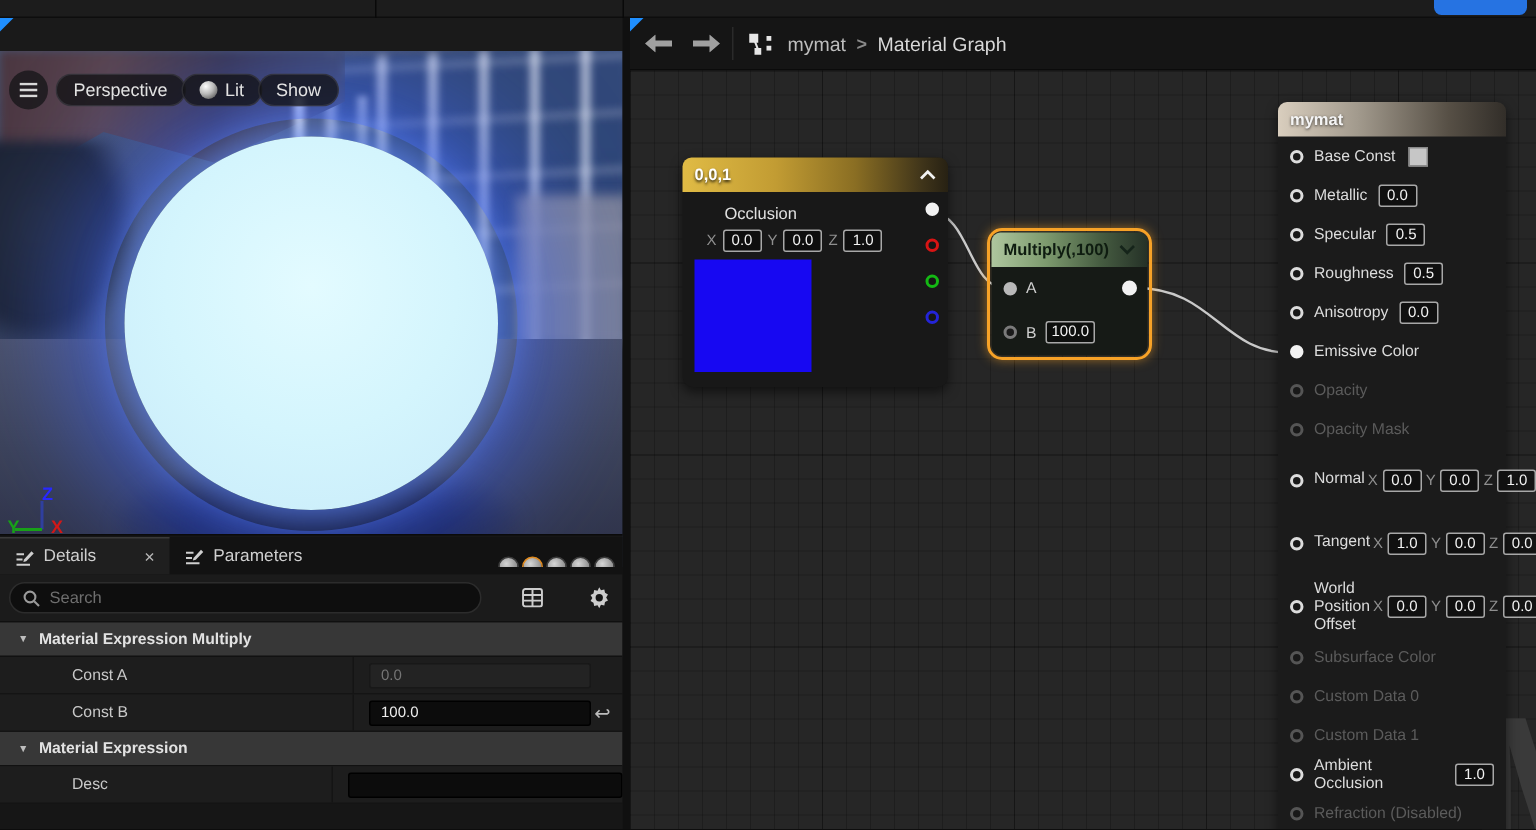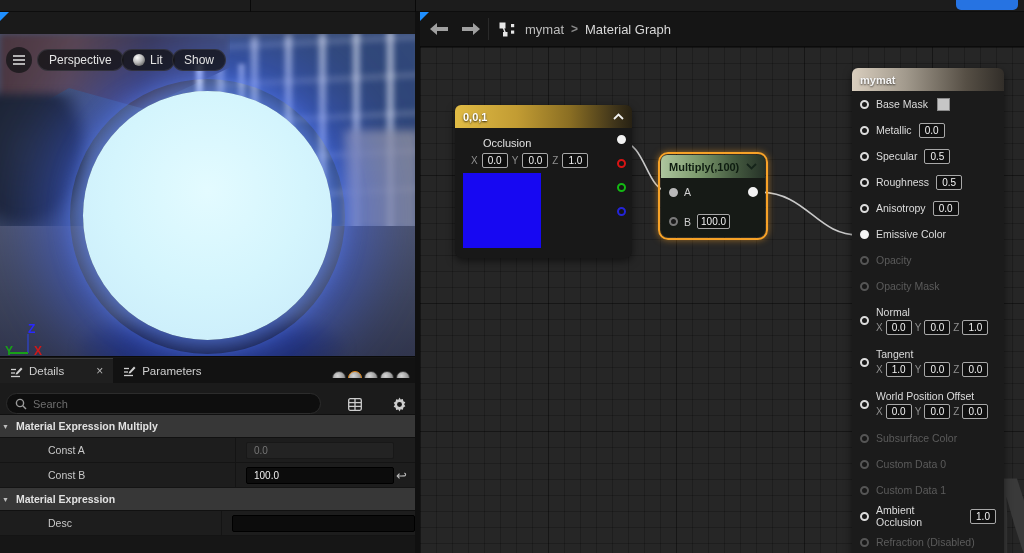--- a/index.html
+++ b/index.html
@@ -54,24 +54,24 @@
   .gizmo .yline { position:absolute; left:6px; top:30px; width:18px; height:2px; background:#18a018; }
   .shape-btns { position:absolute; right:5px; top:337px; display:flex; gap:2px; z-index:5; }
   .shape-btn { width:14px; height:14px; border-radius:50%; background:radial-gradient(circle at 38% 32%, #d6d6d6 0%, #9a9a9a 55%, #6a6a6a 100%); border:1px solid #3c3c3c; }
   .shape-btn.active { border:1.5px solid #e08a1f; }
   
   .details { position:absolute; left:0; top:356px; width:415px; height:197px; background:#161616; border-top:1px solid #0a0a0a; }
   .tabbar { position:absolute; left:0; top:1px; width:100%; height:25px; background:#121212; display:flex; }
   .tab { display:flex; align-items:center; gap:6px; padding:0 10px; font-size:11.5px; color:#cfcfcf; }
   .tab.active { background:#1f1f1f; border-top:1px solid #3a3a3a; }
   .tab .close { color:#b5b5b5; font-size:12px; margin-left:26px; }
-  .searchrow { position:absolute; left:0; top:26px; width:100%; height:32px; background:#1b1b1b; display:flex; align-items:flex-end; padding:0 6px; gap:24px; border-bottom:1px solid #101010; }
+  .searchrow { position:absolute; left:0; top:26px; width:100%; height:32px; background:#1b1b1b; display:flex; align-items:center; padding:0 6px; gap:24px; border-bottom:1px solid #101010; }
   .searchbox { flex:1; height:21px; background:#0e0e0e; border:1px solid #2c2c2c; border-radius:11px; display:flex; align-items:center; padding:0 8px; gap:6px; color:#6e6e6e; font-size:11px; }
   .icon-btn { width:20px; height:20px; display:flex; align-items:center; justify-content:center; color:#cdcdcd; }
-  .sect-hdr { display:flex; align-items:center; gap:7px; height:23px; background:#373737; color:#e2e2e2; font-size:10.5px; font-weight:bold; padding:0 2px; border-bottom:1px solid #111; }
+  .sect-hdr { display:flex; align-items:center; gap:7px; height:23px; background:#373737; color:#e2e2e2; font-size:10.5px; font-weight:bold; padding:0 12px; border-bottom:1px solid #111; }
   .sect-hdr .tri { font-size:7px; color:#bdbdbd; }
   .prow { position:relative; display:flex; align-items:center; height:25px; background:#1d1d1d; border-bottom:1px solid #141414; }
   .prow .plabel { width:208px; padding-left:20px; font-size:10.5px; color:#c9c9c9; border-right:1px solid #141414; align-self:stretch; display:flex; align-items:center;margin-left:28px; }
   .pinput { margin-left:10px; height:17px; border-radius:2px; display:flex; align-items:center; padding:0 7px; font-size:10px; }
   .pinput.enabled { width:148px; background:#0c0c0c; border:1px solid #000; color:#efefef; }
   .pinput.disabled { width:148px; background:#232323; border:1px solid #181818; color:#757575; }
   .pinput.wide { width:196px; background:#0c0c0c; border:1px solid #000; color:#efefef; }
   .reset { position:absolute; right:8px; color:#bdbdbd; font-size:13px; }
   
   .graph { position:absolute; left:420px; top:12px; width:604px; height:541px; background:#141414; }
@@ -119,21 +119,21 @@
   
   .node-result { left:432px; top:21px; width:152px; height:540px; background:#1b1b1b; }
   .hdr-result { background:linear-gradient(90deg,#d9cebe 0%,#a29a8d 35%,#564f45 75%,#322e29 100%); color:#f5f5f5; text-shadow:0 1px 2px rgba(0,0,0,.7); }
   .mrow { display:flex; align-items:center; gap:7px; height:26px; padding:0 8px; font-size:10.5px; color:#dcdcdc; }
   .mrow.vec { height:42px; }
   .mrow.disabled { color:#5b5b5b; }
   .rpin { width:9px; height:9px; border-radius:50%; flex:none; background:#181818; border:2.5px solid #dcdcdc; }
   .mrow.disabled .rpin { border-color:#555; }
   .mrow.connected .rpin { background:#f2f2f2; border-color:#f2f2f2; }
   .swatch { width:13px; height:13px; background:#c6c6c6; border:1px solid #8a8a8a; margin-left:2px; }
-  .veccol { display:flex; flex-direction:column; gap:2px; }
+  .veccol { display:flex; flex-direction:row; gap:2px; }
   .vecfields { display:flex; align-items:center; gap:3px; }
   svg { display:block; }
 </style>
 </head>
 <body>
 
 <div id="app">
 
   <div class="top-strip">
     <div class="strip-div" style="left:250px"></div>
@@ -358,21 +358,21 @@
         </div>
       </div>
 
       <div class="gnode node-result">
         <div class="nhdr hdr-result">
           <span>mymat</span>
         </div>
         <div id="mymat-rows">
             <div class="mrow">
               <span class="rpin"></span>
-              <span>Base Mask</span>
+              <span>Base Const</span>
               <span class="swatch"></span>
             </div>
             <div class="mrow">
               <span class="rpin"></span>
               <span>Metallic</span>
               <span class="vbox">0.0</span>
             </div>
             <div class="mrow">
               <span class="rpin"></span>
               <span>Specular</span>

